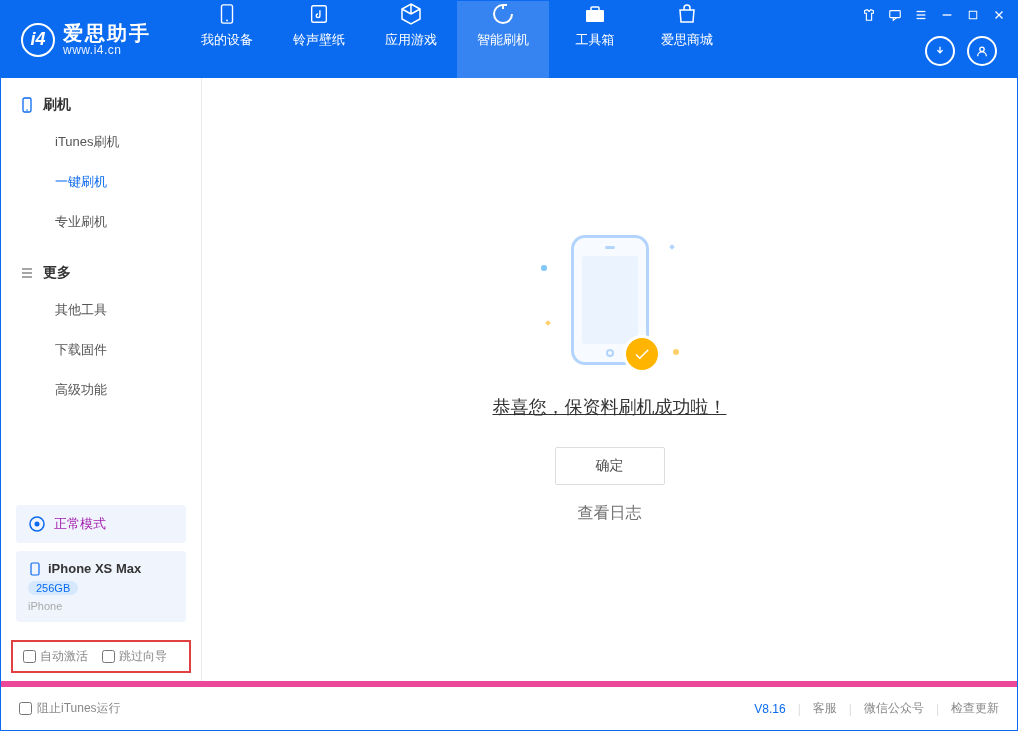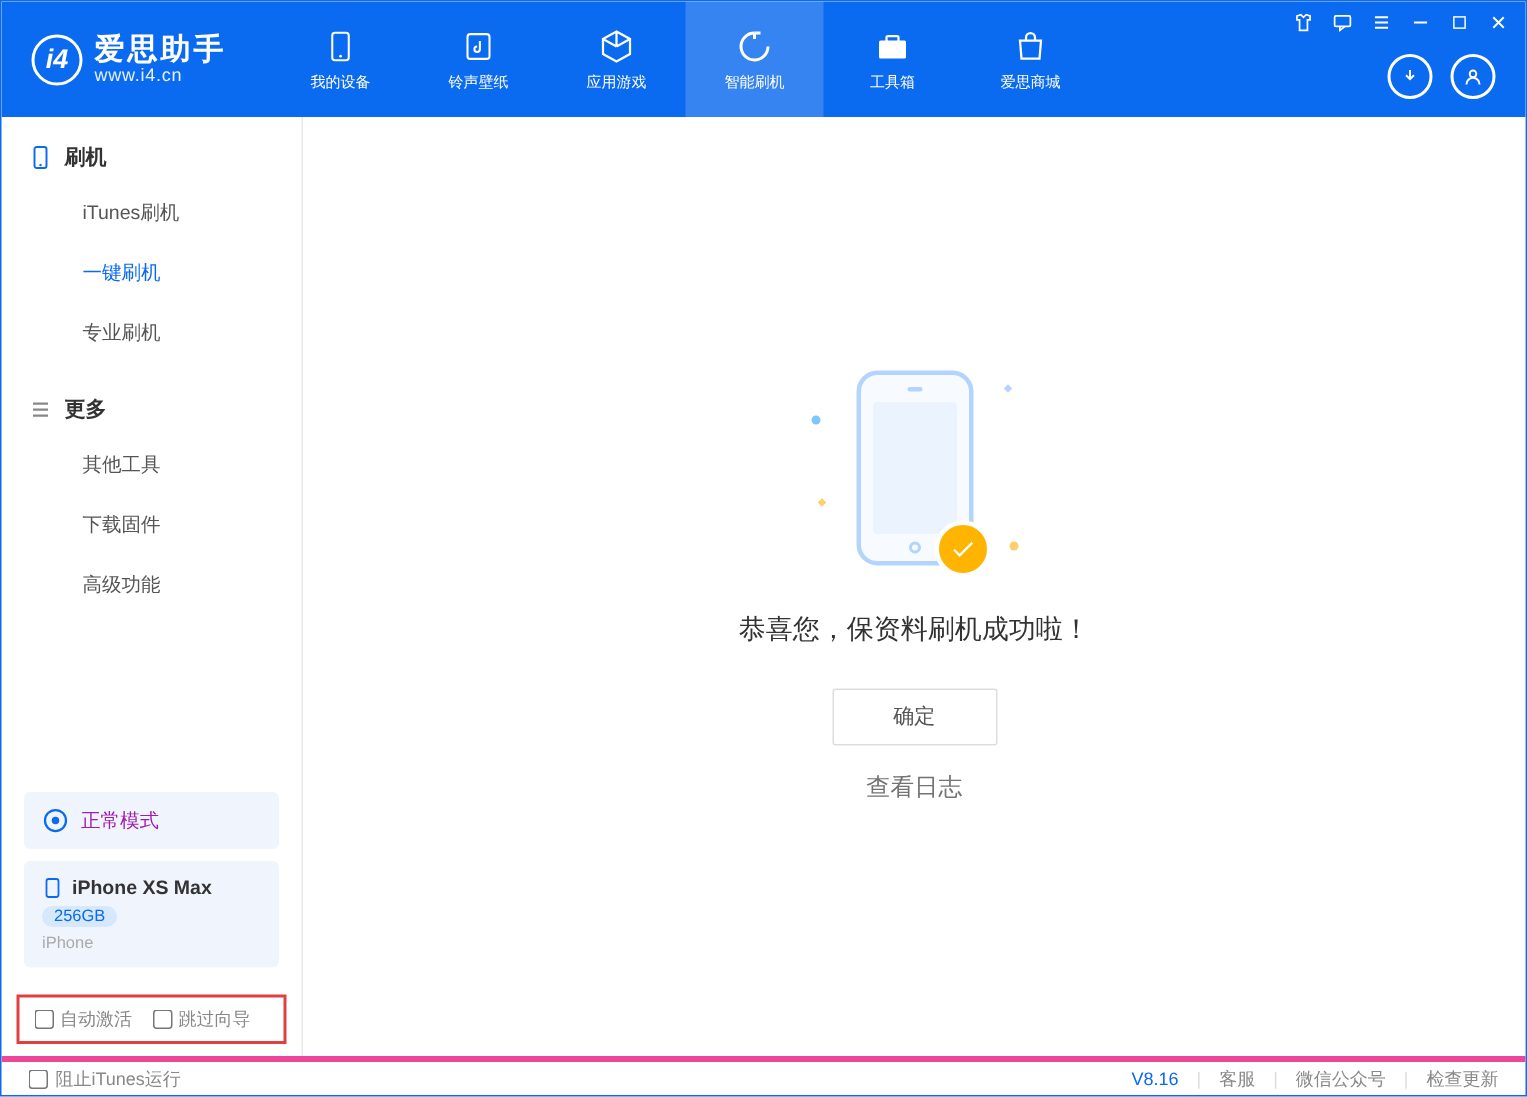--- a/index.html
+++ b/index.html
@@ -6,21 +6,21 @@
     body { width: 1018px; height: 731px; border: 1px solid #0a6af0; display: flex; flex-direction: column; background: #fff; }
     
     
     .header { height: 77px; background: linear-gradient(to right, #0a6af0, #0a6af0); display: flex; align-items: stretch; color: #fff; position: relative; }
     .logo-area { display: flex; align-items: center; padding: 0 10px 0 20px; }
     .logo-icon { width: 34px; height: 34px; border: 2.5px solid #fff; border-radius: 50%; display: flex; align-items: center; justify-content: center; font-weight: bold; font-size: 18px; font-style: italic; margin-right: 8px; }
     .logo-text { display: flex; flex-direction: column; line-height: 1.1; }
     .logo-title { font-size: 20px; font-weight: bold; letter-spacing: 2px; }
     .logo-sub { font-size: 12px; opacity: 0.9; letter-spacing: 0.5px; }
     .nav-tabs { display: flex; margin-left: 20px; }
-    .nav-tab { width: 92px; display: flex; flex-direction: column; align-items: center; justify-content: center; cursor: pointer; font-size: 10px; }
+    .nav-tab { width: 92px; display: flex; flex-direction: column; align-items: center; justify-content: flex-start; cursor: pointer; font-size: 13px; }
     .nav-tab.active { background: rgba(255,255,255,0.18); }
     .nav-tab .nav-icon { width: 26px; height: 26px; margin-bottom: 4px; display: flex; align-items: center; justify-content: center; }
     .nav-tab svg { fill: #fff; }
     .window-controls { position: absolute; top: 6px; right: 10px; display: flex; gap: 10px; align-items: center; }
     .window-controls span { cursor: pointer; font-size: 14px; color: #fff; display: flex; align-items: center; justify-content: center; width: 16px; height: 16px; }
     .header-right { position: absolute; right: 20px; bottom: 12px; display: flex; gap: 12px; }
     .header-right span { width: 30px; height: 30px; border: 2px solid #fff; border-radius: 50%; display: flex; align-items: center; justify-content: center; cursor: pointer; }
     
     
     .body { flex: 1; display: flex; overflow: hidden; }
@@ -49,26 +49,26 @@
     .phone-screen { position: absolute; top: 18px; left: 8px; right: 8px; bottom: 18px; background: #eaf3fe; border-radius: 3px; }
     .phone-home { position: absolute; bottom: 5px; left: 50%; transform: translateX(-50%); width: 8px; height: 8px; border: 2px solid #b3d4fc; border-radius: 50%; }
     .check-badge { position: absolute; bottom: -8px; right: -12px; width: 38px; height: 38px; background: #ffb400; border-radius: 50%; display: flex; align-items: center; justify-content: center; border: 3px solid #fff; }
     .check-badge svg { fill: #fff; width: 18px; height: 18px; }
     .spark { position: absolute; width: 6px; height: 6px; background: #7fc7ff; border-radius: 50%; }
     .spark.s1 { top: 30px; left: -30px; }
     .spark.s2 { bottom: 10px; right: -30px; background: #ffcf6a; }
     .dot { position: absolute; width: 4px; height: 4px; background: #b3d4fc; transform: rotate(45deg); }
     .dot.d1 { top: 10px; right: -25px; }
     .dot.d2 { bottom: 40px; left: -25px; background: #ffcf6a; }
-    .success-text { font-size: 18px; color: #333; margin-bottom: 28px; }
+    .success-text { font-size: 18px; color: #333; margin-bottom: 28px; text-decoration: underline; }
     .ok-button { padding: 9px 40px; border: 1px solid #ddd; background: #fff; font-size: 14px; color: #555; cursor: pointer; border-radius: 2px; }
     .view-log { margin-top: 18px; font-size: 16px; color: #737373; cursor: pointer; }
     
     
-    .footer { height: 26px; border-top: 4px solid #ec4899; display: flex; align-items: center; padding: 0 18px; font-size: 12px; color: #888; }
+    .footer { height: 49px; border-top: 6px solid #ec4899; display: flex; align-items: center; padding: 0 18px; font-size: 12px; color: #888; }
     .footer-left { display: flex; align-items: center; gap: 5px; }
     .footer-right { margin-left: auto; display: flex; gap: 12px; align-items: center; }
     .footer-right .version { color: #0a6af0; }
     .footer-right .divider { color: #ddd; }
     .footer-link { cursor: pointer; }
     
     .section-icon { width: 16px; height: 16px; fill: #0a6af0; }
     .section-icon.gray { fill: #888; }
   </style>
 </head>

